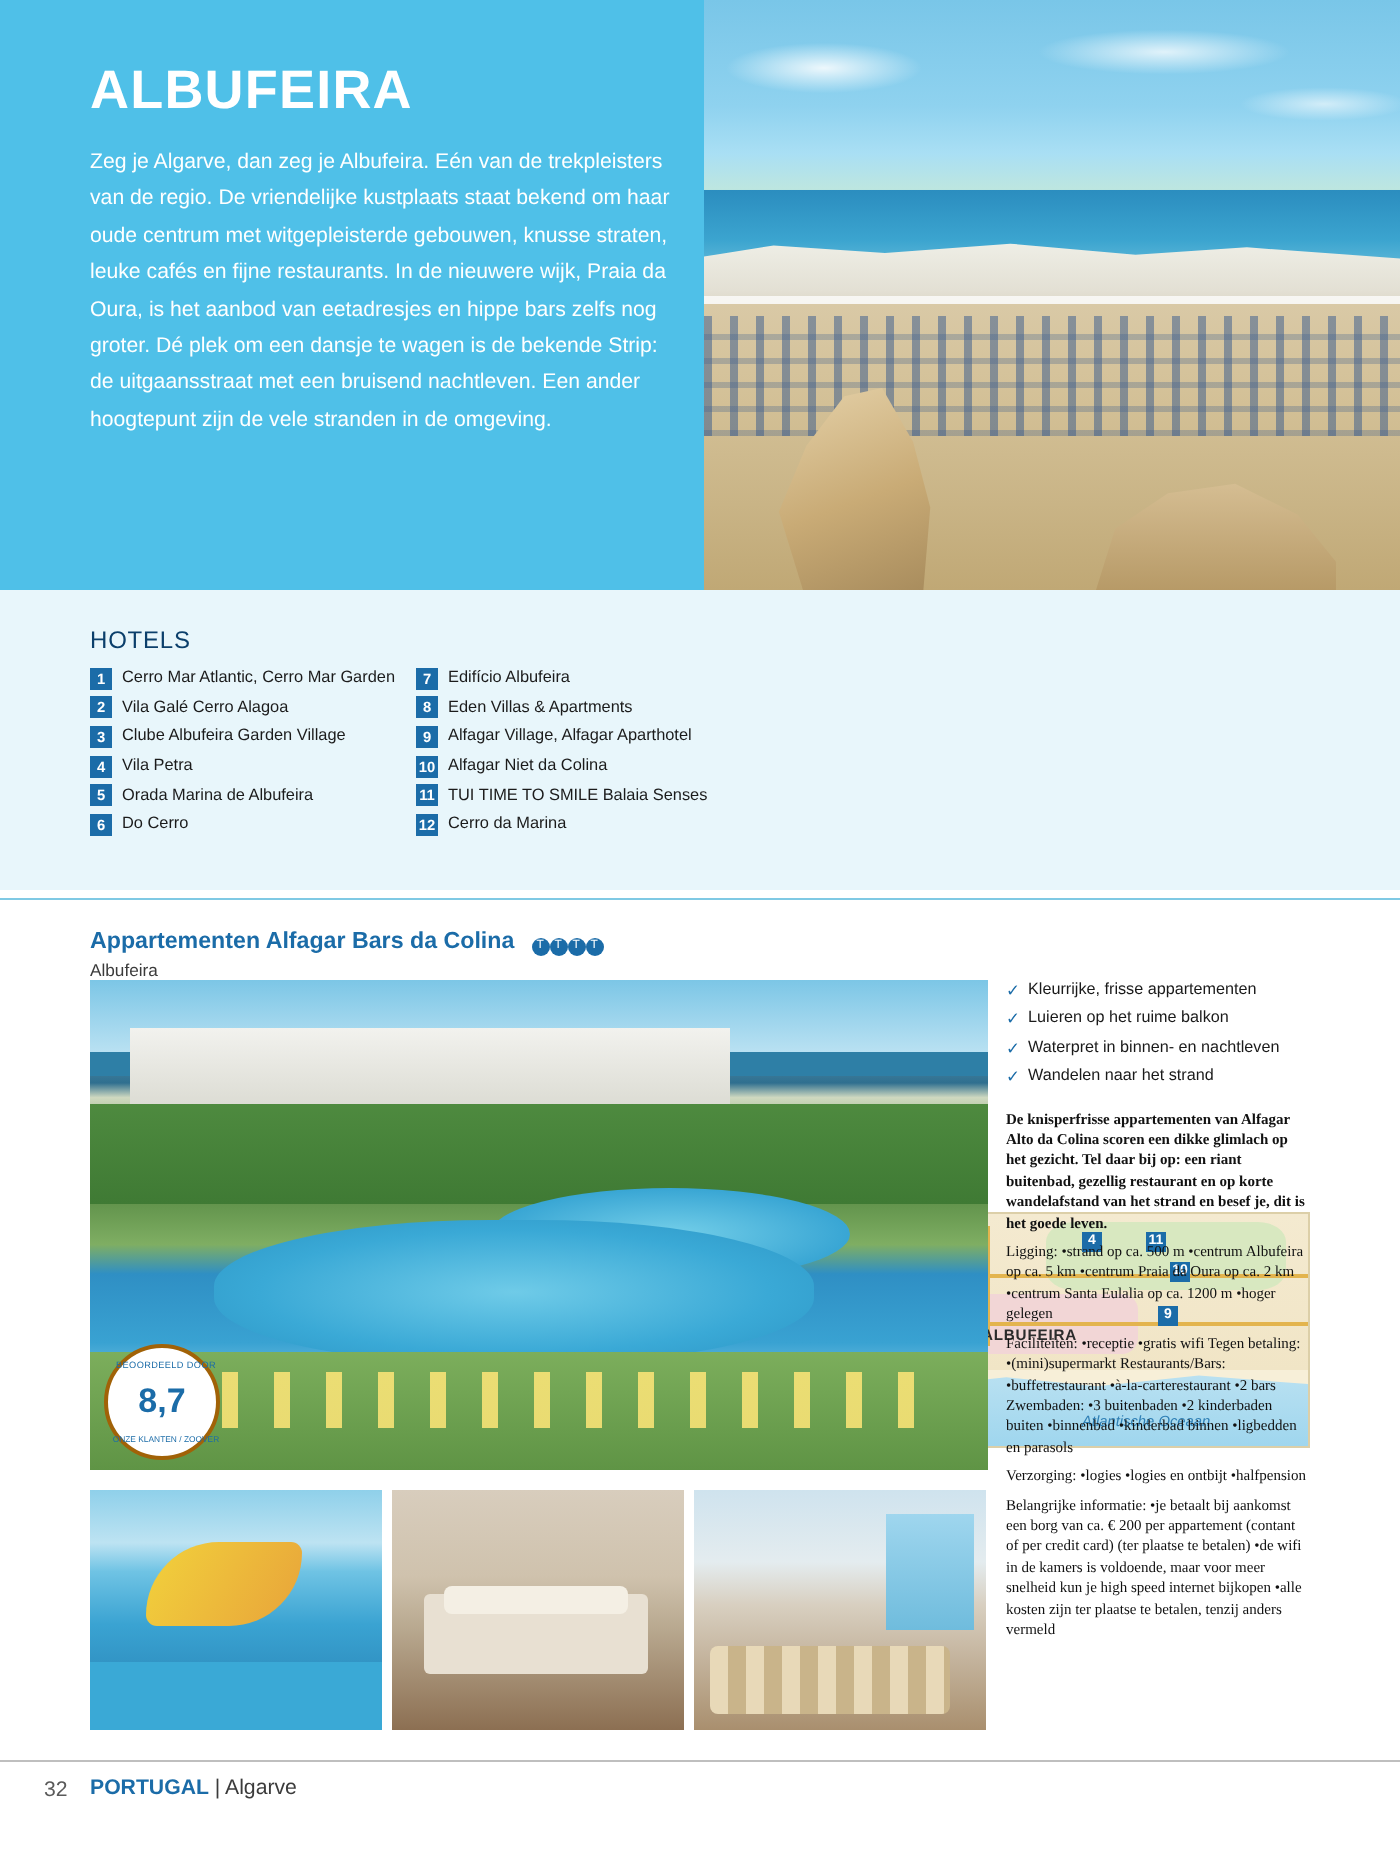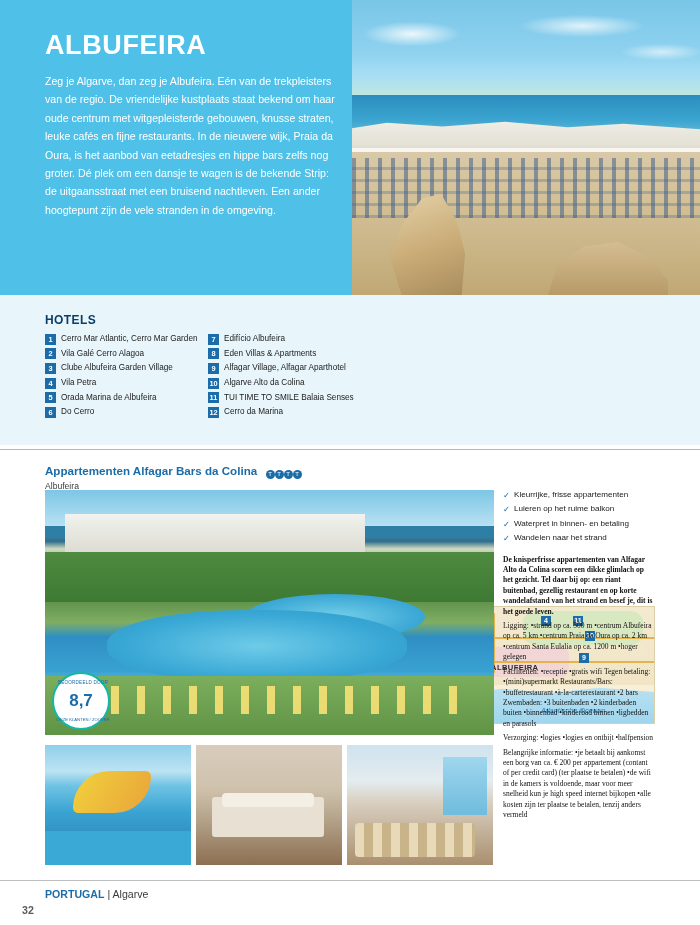--- a/index.html
+++ b/index.html
@@ -72,21 +72,21 @@
     font-size: 10.6px; line-height: 18.4px; color: #ffffff;
   }
 
   
   .hotels {
     position: absolute; left: 0; top: 295px; width: 700px; height: 150px;
     background: #e8f6fb;
   }
   .hotels-title {
     position: absolute; left: 45px; top: 18px;
-    font-size: 12px; font-weight: bold; color: #0b3f6b; letter-spacing: .4px;
+    font-size: 12px; font-weight: normal; color: #0b3f6b; letter-spacing: .4px;
   }
   .hotel-col { position: absolute; top: 38px; }
   .hotel-col.left { left: 45px; width: 160px; }
   .hotel-col.right { left: 208px; width: 148px; }
   .hotel-item {
     display: flex; align-items: flex-start; margin-bottom: 3.2px;
   }
   .num {
     flex: 0 0 auto; width: 11px; height: 11px; margin-right: 5px; margin-top: .5px;
     background: #1b6ca8; color: #fff; font-size: 7.4px; line-height: 11px;
@@ -165,21 +165,21 @@
   .mp-lawn { position:absolute; left:0; top:186px; width:449px; height:59px; background: linear-gradient(180deg,#7cae5c,#5f9445); }
   .mp-loungers {
     position:absolute; left:40px; top:196px; width:380px; height:28px;
     background: repeating-linear-gradient(90deg, rgba(255,230,120,.95) 0 8px, rgba(255,255,255,0) 8px 26px);
     opacity:.9;
   }
 
   
   .badge {
     position: absolute; left: 52px; top: 672px; width: 58px; height: 58px;
-    border-radius: 50%; background: #ffffff; border: 2px solid #14b8a6;
+    border-radius: 50%; background: #ffffff; border: 2px solid #a16207;
     text-align: center;
   }
   .badge-score { font-size: 17px; font-weight: bold; color: #1b6ca8; margin-top: 17px; }
   .badge-top { position: absolute; left: 0; top: 6px; width: 58px; font-size: 4.6px; color: #1b6ca8; letter-spacing: .2px; }
   .badge-bot { position: absolute; left: 0; bottom: 6px; width: 58px; font-size: 4.2px; color: #1b6ca8; }
 
   
   .thumbs { position: absolute; left: 45px; top: 745px; width: 449px; height: 120px; display: flex; gap: 5px; }
   .thumb { width: 146px; height: 120px; overflow: hidden; }
   .t1 { background: linear-gradient(180deg,#8fd0ea 0%, #bde3f2 22%, #6fc3e4 34%, #3aa3d2 56%, #2f8fc0 78%, #2a7fae 100%); position: relative; }
@@ -195,21 +195,21 @@
   
   .rcol { position: absolute; left: 503px; top: 489px; width: 152px; }
   .check-list { margin-bottom: 10px; }
   .check-item { display: flex; font-size: 8.1px; line-height: 12.4px; color: #1a1a1a; margin-bottom: 2px; }
   .check-mark { color: #1b6ca8; margin-right: 4px; font-size: 8.4px; }
   .desc { font-size: 7.5px; line-height: 10.4px; color: #111; text-align: left; font-family: Liberation Serif, serif; }
   .desc p { margin-bottom: 4px; }
 
   
   .footer-rule { position: absolute; left: 0; top: 880px; width: 700px; height: 1px; background: #bfbfbf; }
-  .pagenum { position: absolute; left: 22px; top: 889px; font-size: 10.6px; color: #5a5a5a; font-weight: bold; margin-top: 15px; }
+  .pagenum { position: absolute; left: 22px; top: 889px; font-size: 10.6px; color: #5a5a5a; font-weight: normal; }
   .footer-text { position: absolute; left: 45px; top: 888px; font-size: 10.6px; color: #1b6ca8; font-weight: bold; }
   .footer-text .reg { font-weight: normal; color: #3b3b3b; }
 </style>
 </head>
 <body>
 
 <div class="page">
 
   <div class="hero">
     <div class="hero-photo">
@@ -266,21 +266,21 @@
       <div class="hotel-item">
         <span class="num">8</span>
         <span class="hotel-name">Eden Villas &amp; Apartments</span>
       </div>
       <div class="hotel-item">
         <span class="num">9</span>
         <span class="hotel-name">Alfagar Village, Alfagar Aparthotel</span>
       </div>
       <div class="hotel-item">
         <span class="num">10</span>
-        <span class="hotel-name">Algarve Alto da Colina</span>
+        <span class="hotel-name">Alfagar Niet da Colina</span>
       </div>
       <div class="hotel-item">
         <span class="num">11</span>
         <span class="hotel-name">TUI TIME TO SMILE Balaia Senses</span>
       </div>
       <div class="hotel-item">
         <span class="num">12</span>
         <span class="hotel-name">Cerro da Marina</span>
       </div>
     </div>
@@ -361,21 +361,21 @@
       <div class="check-item">
         <span class="check-mark">✓</span>
         <span>Kleurrijke, frisse appartementen</span>
       </div>
       <div class="check-item">
         <span class="check-mark">✓</span>
         <span>Luieren op het ruime balkon</span>
       </div>
       <div class="check-item">
         <span class="check-mark">✓</span>
-        <span>Waterpret in binnen- en betaling</span>
+        <span>Waterpret in binnen- en nachtleven</span>
       </div>
       <div class="check-item">
         <span class="check-mark">✓</span>
         <span>Wandelen naar het strand</span>
       </div>
     </div>
 
     <div class="desc">
       <p style="font-weight:bold;">De knisperfrisse appartementen van Alfagar Alto da Colina scoren een dikke glimlach op het gezicht. Tel daar bij op: een riant buitenbad, gezellig restaurant en op korte wandelafstand van het strand en besef je, dit is het goede leven.</p>
       <p>Ligging: •strand op ca. 500 m •centrum Albufeira op ca. 5 km •centrum Praia da Oura op ca. 2 km •centrum Santa Eulalia op ca. 1200 m •hoger gelegen</p>

